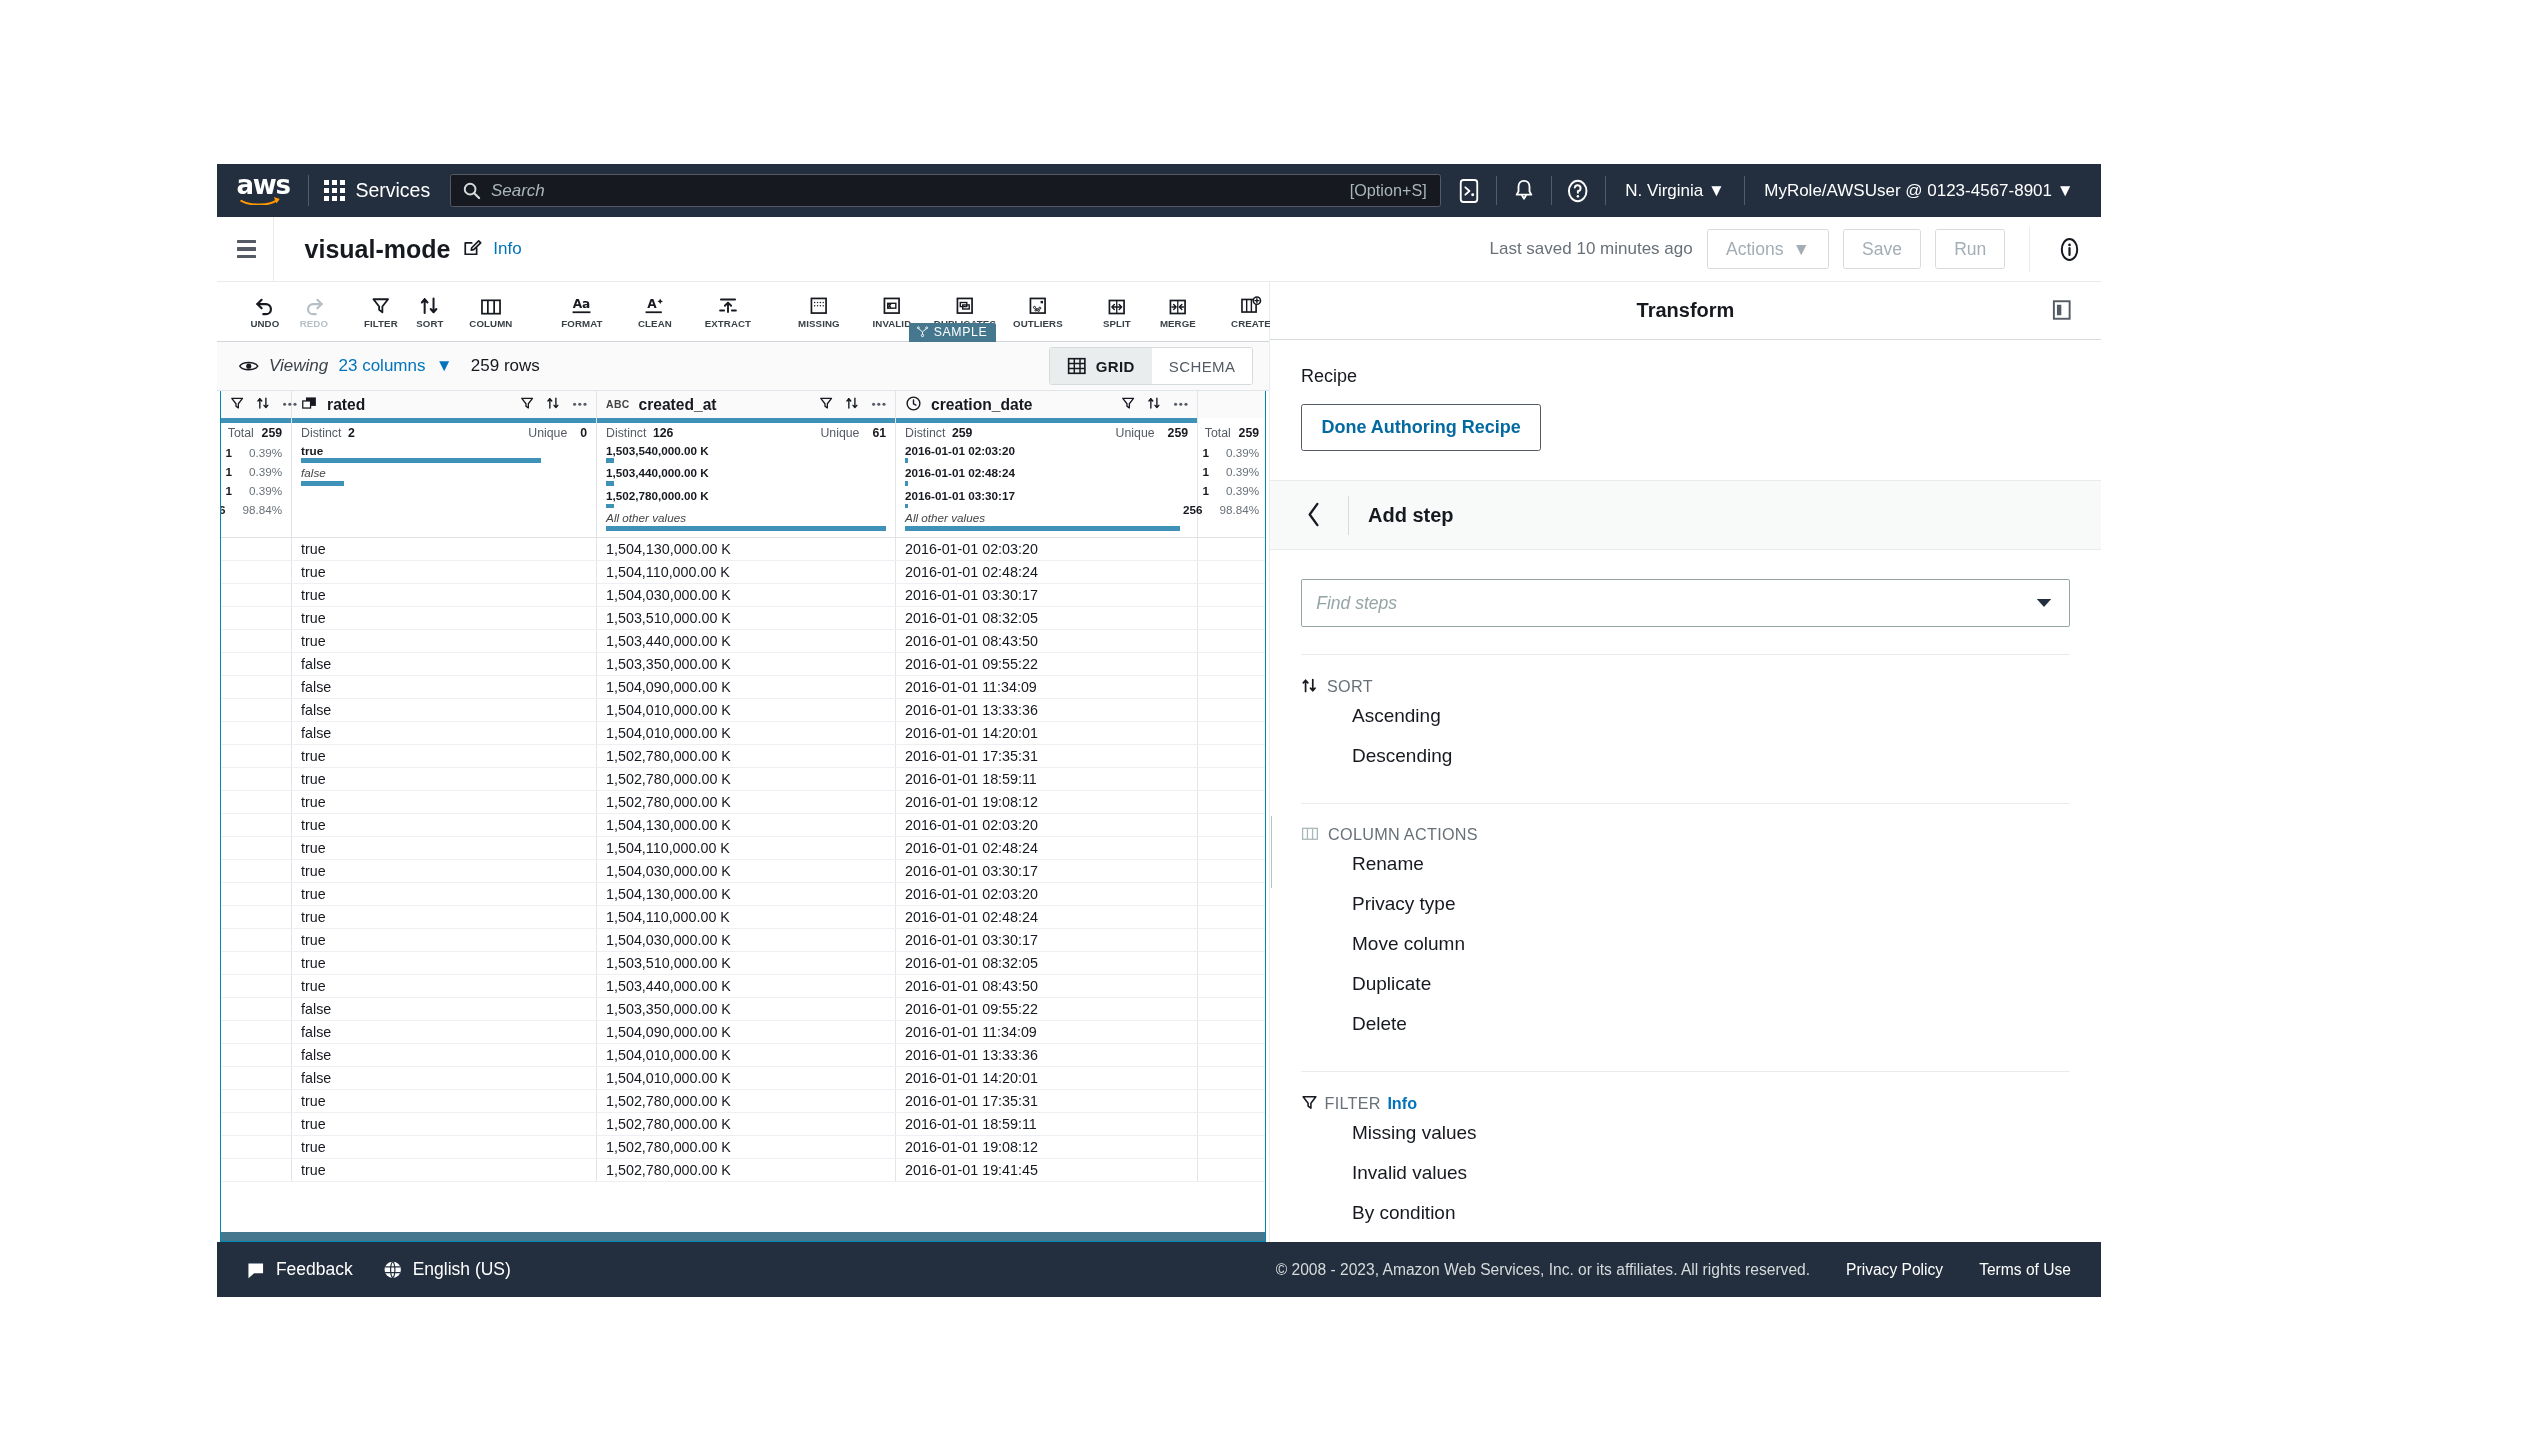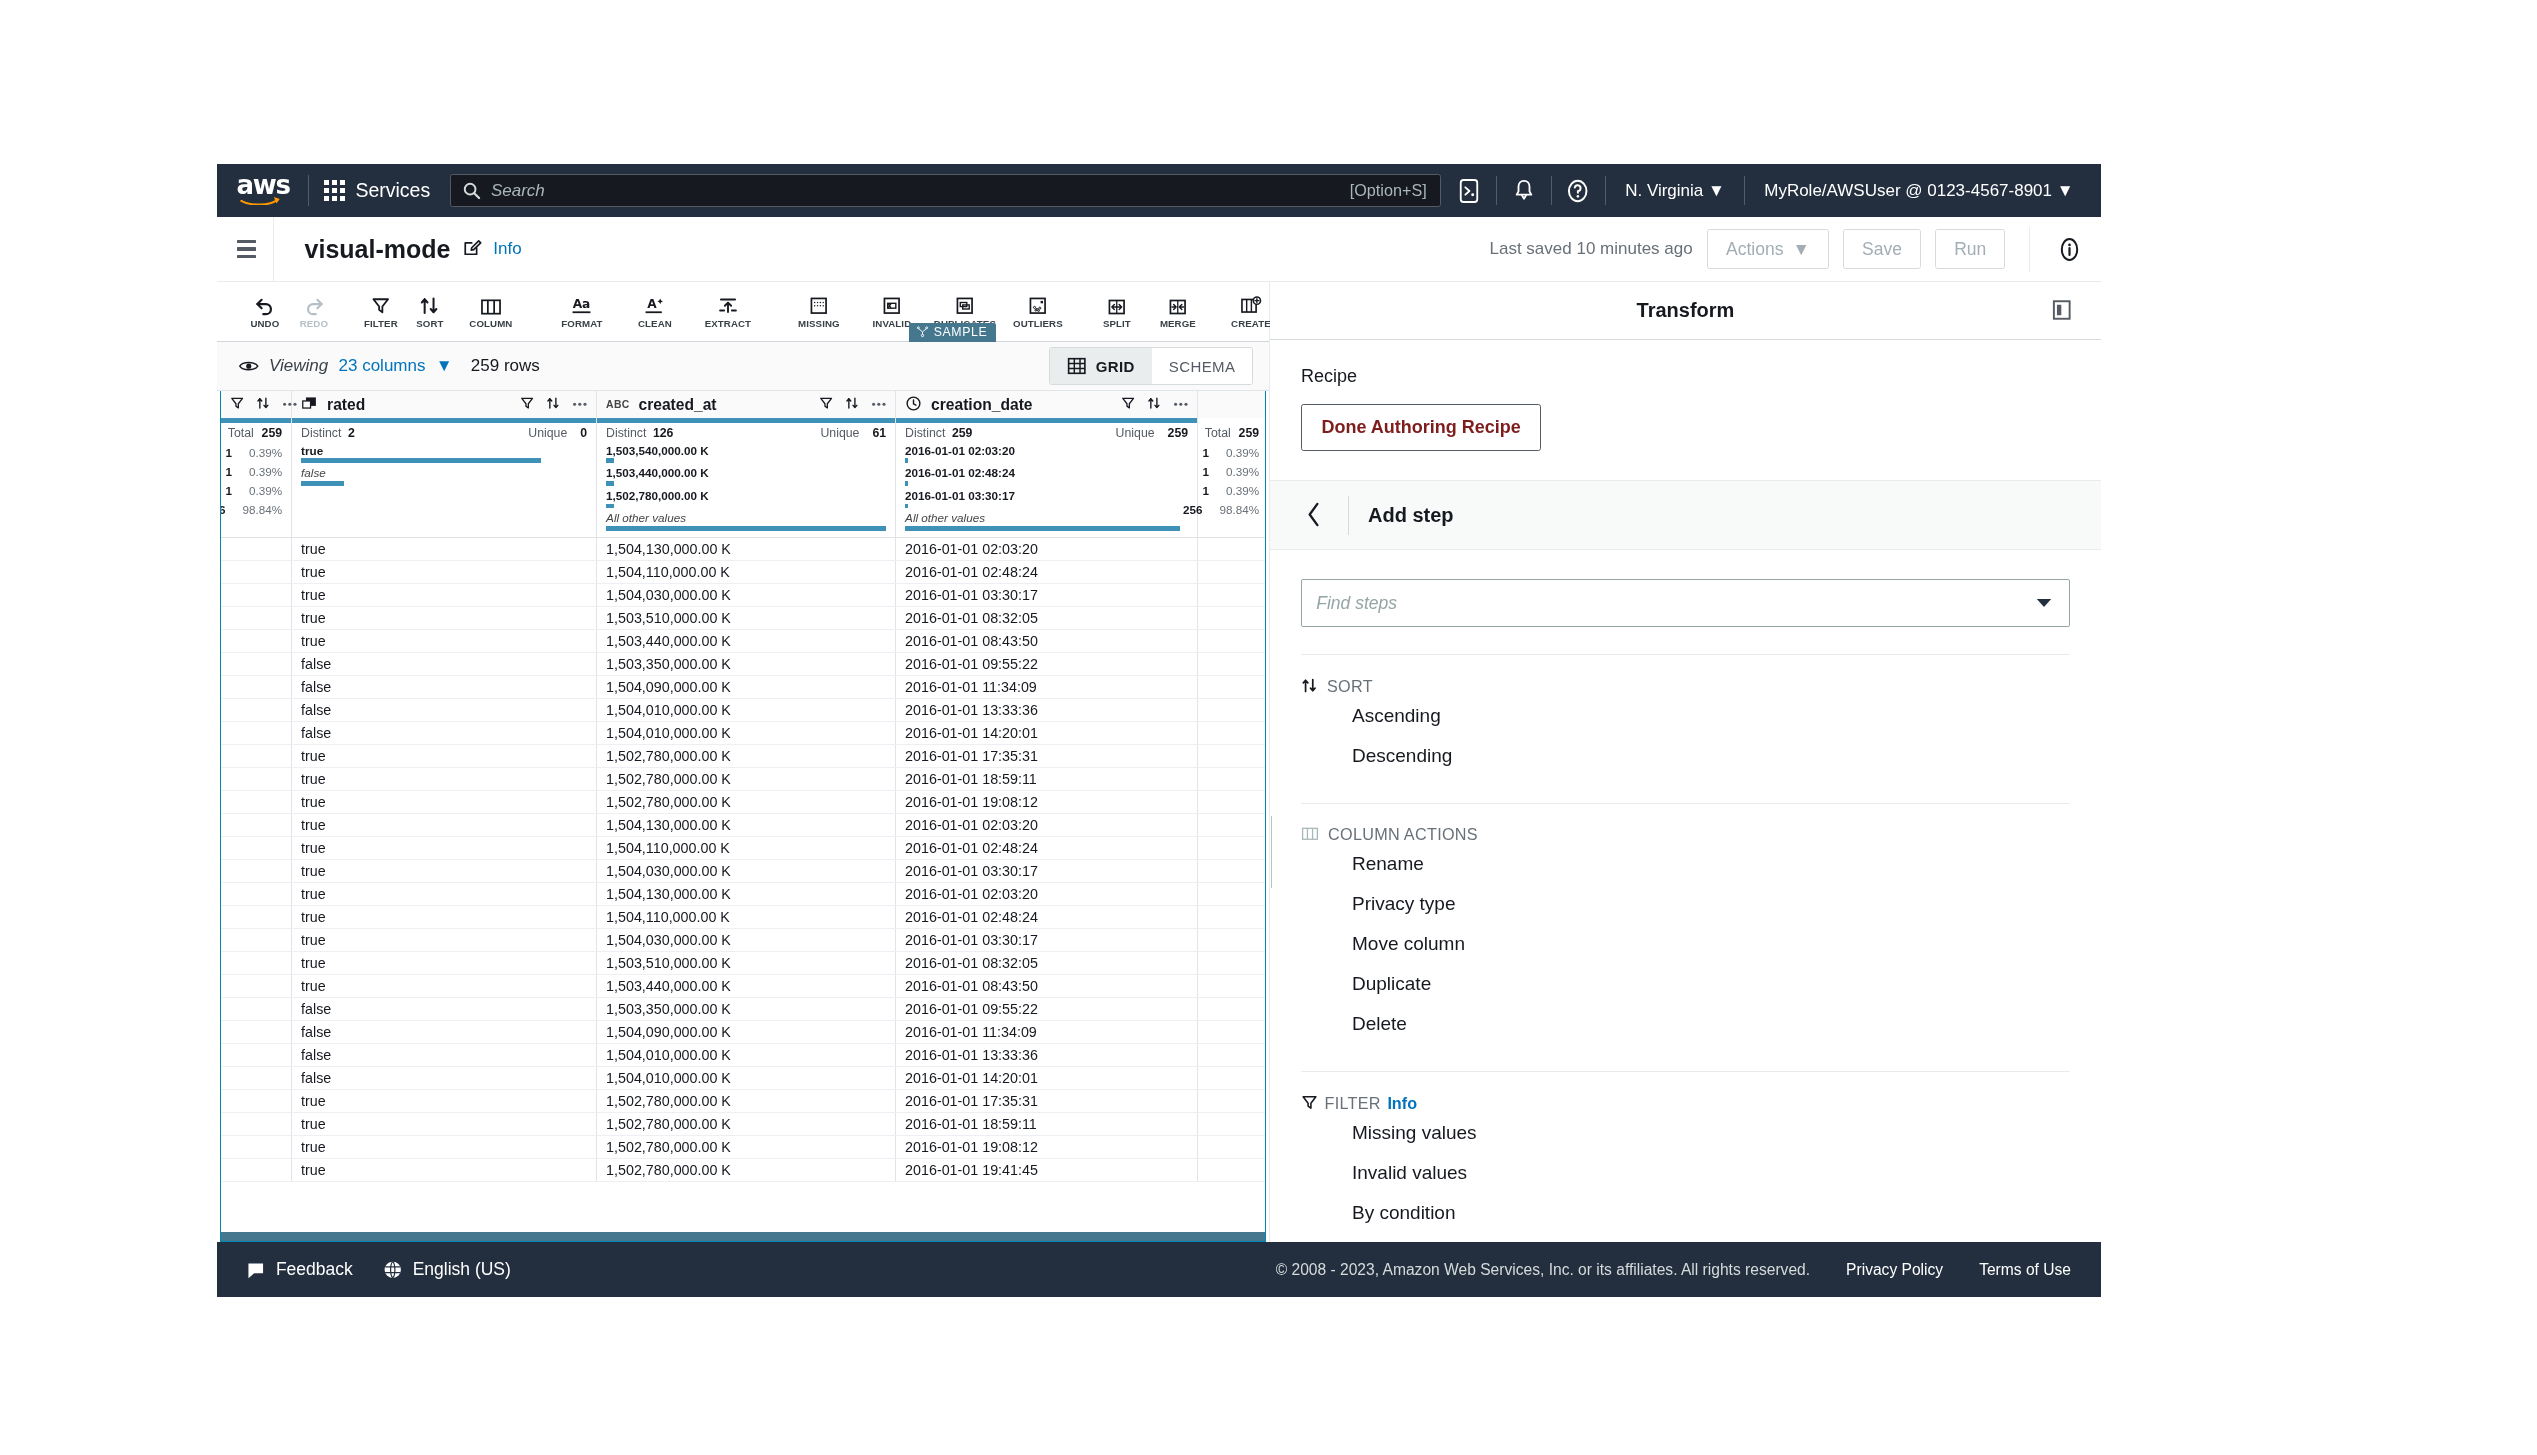--- a/index.html
+++ b/index.html
@@ -167,21 +167,21 @@
   
   .rightpane { flex:1; display:flex; flex-direction:column; min-width:0; background:#fff; }
   .rp-hdr { height:58px; display:flex; align-items:center; justify-content:center; position:relative; border-bottom:0.6px solid #d5dbdb; flex:none;}
   .rp-hdr .t { font-size:20px; font-weight:700; color:#16191f; }
   .rp-hdr .collapse { position:absolute; right:30px; top:50%; transform:translateY(-50%); cursor:pointer; }
   .rp-body { flex:1; min-height:0; display:flex; flex-direction:column; }
   .recipe-sec { padding: 26px 31px 0 31px; }
   .recipe-lbl { font-size:18px; color:#16191f; }
   .btn-outline {
     margin-top:17px; border:0.6px solid #545b64; border-radius:2.6px; background:#fff;
-    color:#7f1d1d; font-weight:700; font-size:18px; height:47px; padding: 0 19.5px;
+    color:#0369a1; font-weight:700; font-size:18px; height:47px; padding: 0 19.5px;
     display:inline-flex; align-items:center; cursor:pointer;
   }
   .addstep-bar {
     margin-top: 29px; height: 70px; background:#f8f9f9; border-top:0.6px solid #e9ebed; border-bottom:0.6px solid #e9ebed;
     display:flex; align-items:center; padding-left:31px; gap:19.5px; flex:none;
   }
   .back-chevron { cursor:pointer; padding: 0 5.2px; }
   .as-sep { width:0.6px; height:39px; background:#d5dbdb; }
   .as-title { font-size:20px; font-weight:700; color:#16191f; }
   .steps-area { padding: 29px 31px 0 31px; flex:1; min-height:0; }

